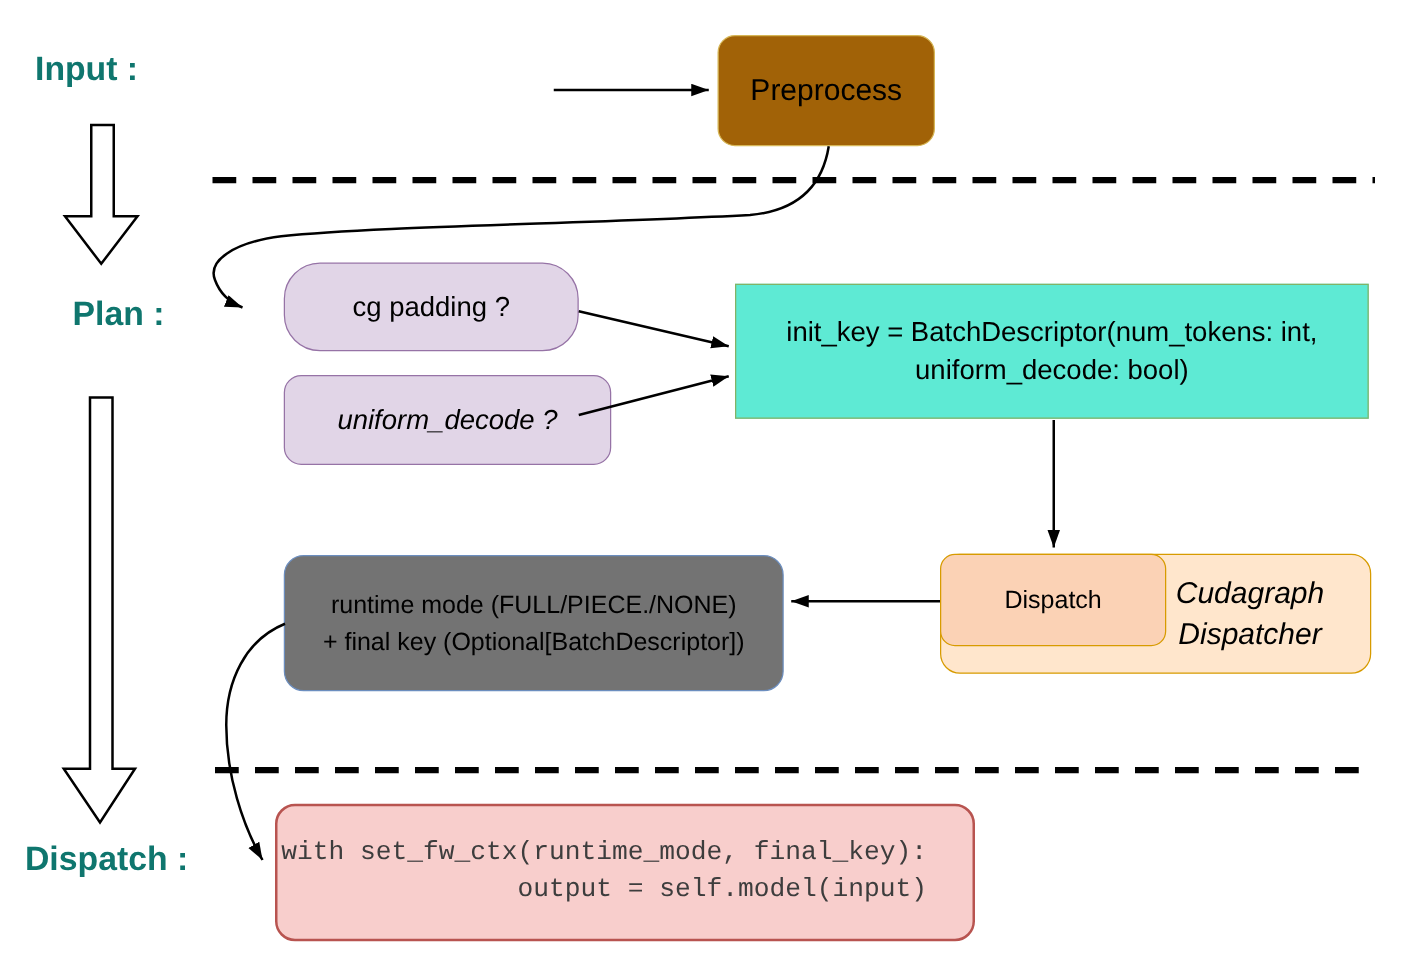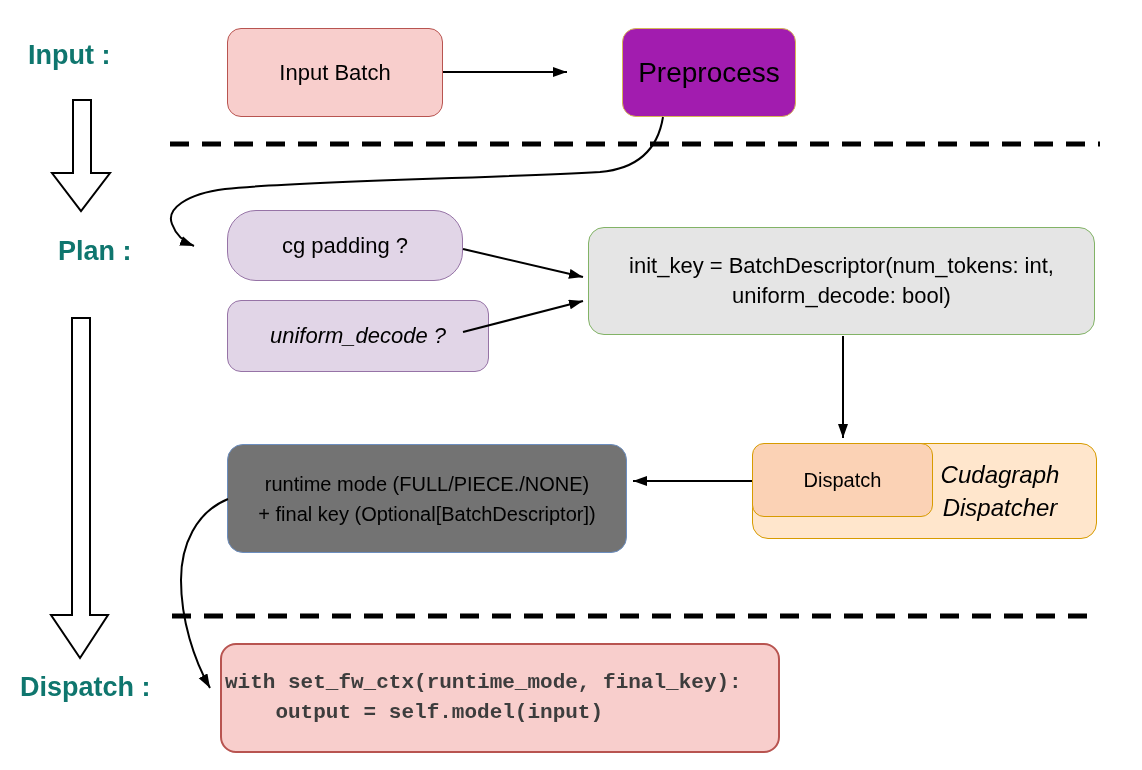--- a/index.html
+++ b/index.html
@@ -22,23 +22,23 @@
     position: absolute;
     display: flex;
     align-items: center;
     justify-content: center;
     text-align: center;
     box-sizing: border-box;
     color: #000000;
     white-space: pre-line;
   }
   .box-pink   { background: #f8cecc; border: 1.6px solid #b85450; border-radius: 14px; font-size: 22px; }
-  .box-yellow { background: #a21caf; border: 1.6px solid #d6b656; border-radius: 14px; font-size: 28px; margin-left: 48px; }
+  .box-yellow { background: #a16207; border: 1.6px solid #d6b656; border-radius: 14px; font-size: 24px; }
   .box-purple { background: #e1d5e7; border: 1.6px solid #9673a6; border-radius: 14px; font-size: 22px; }
-  .box-green  { background: #e5e5e5; border: 1.6px solid #82b366; border-radius: 16px; font-size: 22px; line-height: 30px; }
+  .box-green  { background: #5eead4; border: 1.6px solid #82b366; border-radius: 0; font-size: 22px; line-height: 30px; }
   .box-blue   { background: #737373; border: 1.6px solid #6c8ebf; border-radius: 16px; font-size: 20px; line-height: 30px; }
   .box-orange-outer { background: #ffe6cc; border: 1.6px solid #d79b00; border-radius: 16px; }
   .box-orange-inner { background: #fbd2b5; border: 1.6px solid #d79b00; border-radius: 12px; font-size: 20px; }
   .dispatcher-label {
     position: absolute;
     right: 12px;
     top: 50%;
     transform: translateY(-50%);
     width: 168px;
     text-align: center;
@@ -50,41 +50,39 @@
   .box-code {
     background: #f8cecc;
     border: 2px solid #b85450;
     border-radius: 16px;
     font-family: "Liberation Mono", monospace;
     font-size: 21px;
     line-height: 30px;
     color: #3d3d3d;
     white-space: pre;
     justify-content: flex-start;
-    text-align: left;
+    text-align: right;
     padding-left: 3px;
-    font-weight: bold;
   }
   svg.overlay {
     position: absolute;
     left: 0; top: 0;
     width: 1142px; height: 770px;
     pointer-events: none;
   }
 </style>
 </head>
 <body>
 
 <div class="canvas">
 
   <div class="stage-label" style="left:28px; top:40px;">Input :</div>
   <div class="stage-label" style="left:38px; top:236px;margin-left:20px;">Plan :</div>
   <div class="stage-label" style="left:20px; top:672px;">Dispatch :</div>
 
-  <div class="node box-pink" style="left:227px; top:28px; width:216px; height:89px;">Input Batch</div>
 
   <div class="node box-yellow" style="left:574px; top:28px; width:174px; height:89px;">Preprocess</div>
 
   <div class="node box-purple" style="left:227px; top:210px; width:236px; height:71px;border-radius:29px;">cg padding ?</div>
 
   <div class="node box-purple" style="left:227px; top:300px; width:262px; height:72px;font-style:italic;">uniform_decode ?</div>
 
   <div class="node box-green" style="left:588px; top:227px; width:507px; height:108px;">init_key = BatchDescriptor(num_tokens: int,
 uniform_decode: bool)</div>
 

